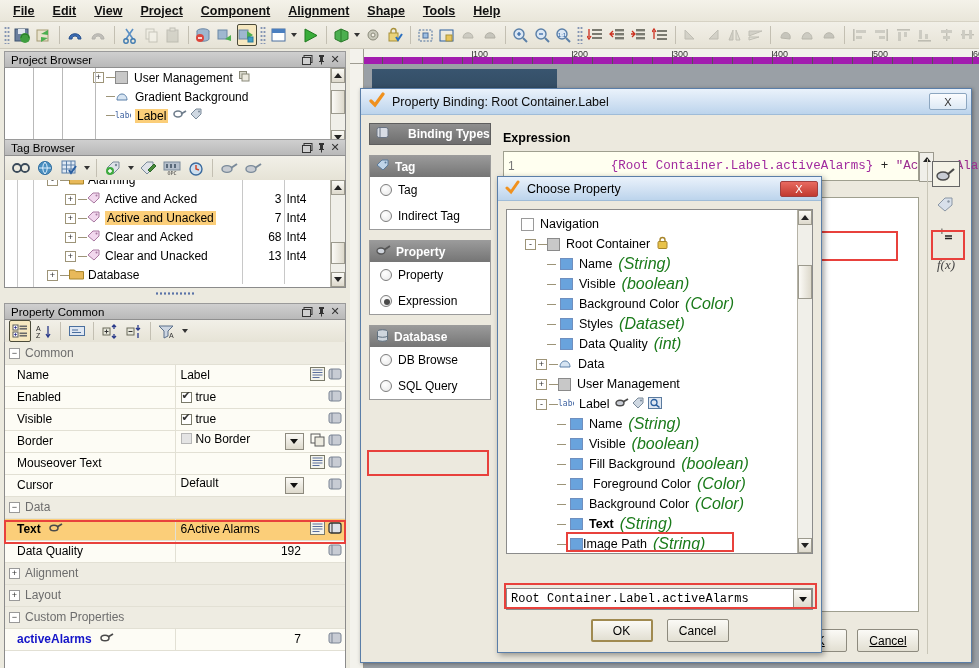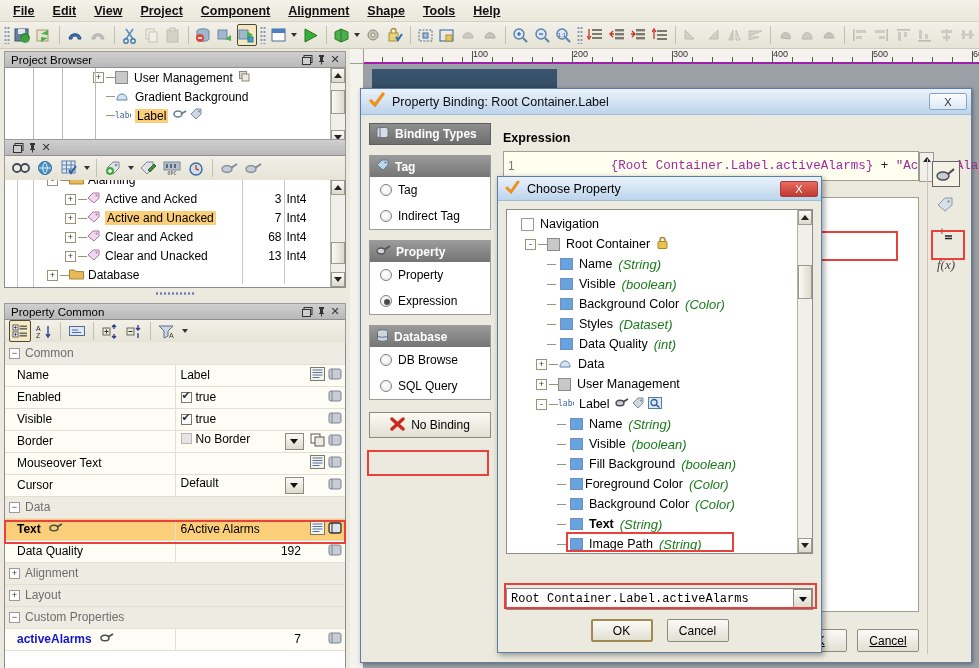--- a/index.html
+++ b/index.html
@@ -118,21 +118,21 @@
     border-top: 5px solid #111; display: block; font-style: normal; }
   .swatch { display:inline-block; width:11px;height:11px;background:#e4e4e4;border:1px solid #b6b6b6;
     vertical-align:-1px;margin-right:4px;}
 
   .redbox { position: absolute; border: 2px solid #e8413c; pointer-events: none; }
 
   
   .canvas-wrap { position: absolute; left: 350px; top: 49px; right: 0; bottom: 0;
     background: #9aa0a6; overflow: hidden; }
   .ruler-h { position: absolute; left: 14px; top: 0; right: 0; height: 15px;
-    background: #f3f2ec; border-bottom: 2px solid #a21caf; font-size: 9px; color: #333;}
+    background: #f3f2ec; border-bottom: 7px solid #a21caf; font-size: 9px; color: #333;}
   .ruler-v { position: absolute; left: 0; top: 15px; bottom: 0; width: 14px;
     background: #f3f2ec; border-right: 1px solid #9e9c92; }
   .ruler-corner { position:absolute; left:0; top:0; width:14px; height:15px; background:#f3f2ec;
     border-right:1px solid #9e9c92; border-bottom:1px solid #9e9c92;}
   .rtick { position: absolute; top: 8px; width: 1px; height: 7px; background: #555; }
   .rtick.major { top: 2px; height: 13px; }
   .rlabel { position: absolute; top: 0px; left: 2px; font-size: 9px; }
   .design-area { position: absolute; left: 15px; top: 16px; right: 0; bottom: 0; background: #9aa0a6; }
   .nav-strip { position: absolute; left: 7px; top: 4px; width: 185px; height: 42px;
     background: linear-gradient(to bottom,#39556f,#2c4459); }
@@ -149,21 +149,21 @@
     border-bottom: 1px solid #9fbcd8; display: flex; align-items: center; padding: 0 4px 0 8px; }
   .pbdlg-title .t { flex: 1; font-size: 12.5px; color: #0b0b0b; }
   .winbtn { width: 38px; height: 17px; border: 1px solid #8ca6c0; border-radius: 2px;
     background: linear-gradient(to bottom,#fbfcfe,#dde9f5);
     display: flex; align-items: center; justify-content: center; font-size: 11px; color: #333; }
   .pbdlg-body { position: absolute; left: 4px; top: 30px; right: 4px; bottom: 4px; }
 
   .bt-panel { position: absolute; left: 4px; top: 4px; width: 122px; bottom: 0; }
   .bt-header { height: 22px; background: linear-gradient(to bottom,#8f8f8f,#6e6e6e);
     border: 1px solid #5e5e5e; color: #fff; font-weight: bold; font-size: 12px;
-    display: flex; align-items: center; padding-left: 6px; gap: 5px; }
+    display: flex; align-items: center; padding-left: 6px; gap: 18px; }
   .bt-group { margin-top: 10px; border: 1px solid #9b9b9b; background: #fff; }
   .bt-group .gh { height: 21px; background: linear-gradient(to bottom,#9a9a9a,#757575);
     color: #fff; font-weight: bold; font-size: 12px; display: flex; align-items: center;
     padding-left: 6px; gap: 5px; }
   .radio-row { height: 26px; display: flex; align-items: center; padding-left: 10px; font-size: 12px;}
   .rad { width: 12px; height: 12px; border-radius: 50%; border: 1px solid #7d7d7d;
     background: radial-gradient(circle at 40% 35%, #fff, #e6e6e6); margin-right: 6px; position: relative; }
   .rad.on::after { content: ""; position: absolute; left: 3px; top: 3px; width: 6px; height: 6px;
     border-radius: 50%; background: #4a4a4a; }
   .nobind { margin-top: 12px; height: 26px; border: 1px solid #8d8a7e;
@@ -197,21 +197,21 @@
     background: #ece9de; border: 1px solid #5a7ea8; box-shadow: 2px 2px 6px rgba(0,0,0,.4); }
   .cp-title { height: 24px; background: linear-gradient(to bottom,#eaf2fb,#cfe0f2 60%,#bcd4ec);
     display: flex; align-items: center; padding: 0 3px 0 7px; border-bottom: 1px solid #9fbcd8; }
   .cp-title .t { flex: 1; font-size: 12.5px; }
   .cp-close { width: 38px; height: 16px; border: 1px solid #a04040; border-radius: 2px;
     background: linear-gradient(to bottom,#e86a60,#c13a30); color: #fff;
     display: flex; align-items: center; justify-content: center; font-size: 11px; }
   .cp-tree { position: absolute; left: 8px; top: 32px; right: 8px; height: 345px;
     background: #fff; border: 1px solid #8b8b8b; overflow: hidden; }
   .cp-row { display: flex; align-items: center; height: 20px; font-size: 12.5px; white-space: nowrap; }
-  .typ { color: #1a7a1a; font-style: italic; margin-left: 6px; font-size: 13px; text-align: right; }
+  .typ { color: #1a7a1a; font-style: italic; margin-left: 6px; font-size: 16px; text-align: right; }
   .cp-combo { position: absolute; left: 8px; bottom: 42px; right: 8px; height: 22px;
     background: #fff; border: 1px solid #8b8b8b; display: flex; align-items: center; }
   .cp-combo .val { flex: 1; font-family: "Liberation Mono", monospace; font-size: 12px; padding-left: 4px; }
   .cp-combo .arrb { width: 19px; height: 20px; background: linear-gradient(to bottom,#fbfaf6,#ddd9cc);
     border: 1px solid #8d8a7e; display: flex; align-items: center; justify-content: center; }
   .cp-footer { position: absolute; bottom: 10px; left: 0; right: 0; display: flex;
     justify-content: center; gap: 14px; }
   .btn-def { border: 2px solid #a08a50; }
 
   .sq { width: 13px; height: 12px; border: 1px solid #6f8fbf; background: #69a3dd; flex:none;}
@@ -636,20 +636,21 @@
         <div class="arr bot">
             <i class="dn"></i>
           </div>
       </div>
     </div>
     <div class="dots" style="position:absolute;left:4px;top:99px;width:342px;">
         <span></span>
       </div>
 
     <div class="panel-title" style="position:absolute;left:4px;top:90px;width:342px;">
+      <span class="ttl">Tag Browser</span>
       <span class="pbtn">
         <svg width="11" height="10" viewBox="0 0 11 10">
             <rect x="2" y="0.5" width="8" height="7" fill="none" stroke="#333"></rect>
             <rect x="0.5" y="2.5" width="8" height="7" fill="#cfcfcf" stroke="#333"></rect>
           </svg>
       </span>
       <span class="pbtn">
         <svg width="11" height="11" viewBox="0 0 11 11">
             <path d="M3 1 h5 v2 h-1 v4 h1 v1 H3 V7 h1 V3 H3z" fill="#333"></path>
             <path d="M5.5 8 v2.5" stroke="#333"></path>
@@ -1153,28 +1154,20 @@
           <div class="radio-row">
             <span class="rad"></span>
             <span>DB Browse</span>
           </div>
           <div class="radio-row">
             <span class="rad"></span>
             <span>SQL Query</span>
           </div>
         </div>
 
-        <div class="nobind">
-          <span>
-            <svg width="15" height="14" viewBox="0 0 15 14">
-                <path d="M2 2 L13 12 M13 2 L2 12" stroke="#cc2a1e" stroke-width="3.4" stroke-linecap="round"></path>
-              </svg>
-          </span>
-          <span>No Binding</span>
-        </div>
       </div>
 
       <div class="expr-panel">
         <div class="expr-label">Expression</div>
         <div class="expr-box">
           <span class="ln">1</span>
           <span class="expr-line">
             <span class="tk-brace">{Root Container.Label.activeAlarms}</span><span class="tk-op"> + </span><span class="tk-str">"Active Alarms"</span>
           </span>
           <span class="expr-scroll">
@@ -1361,42 +1354,42 @@
           <span class="tline"></span>
             <span style="width:4px"></span>
             <span class="sq"></span>
           <span style="margin-left:6px">Fill Background</span>
           <span class="typ">(boolean)</span>
         </div>
         <div class="cp-row" style="padding-left:38px">
           <span class="tline"></span>
             <span style="width:4px"></span>
             <span class="sq"></span>
-          <span style="margin-left:2px">Foreground Color</span>
+          <span style="margin-left:10px">Foreground Color</span>
           <span class="typ">(Color)</span>
         </div>
         <div class="cp-row" style="padding-left:38px">
           <span class="tline"></span>
             <span style="width:4px"></span>
             <span class="sq"></span>
           <span style="margin-left:6px">Background Color</span>
           <span class="typ">(Color)</span>
         </div>
         <div class="cp-row" style="padding-left:38px">
           <span class="tline"></span>
             <span style="width:4px"></span>
             <span class="sq"></span>
           <span class="bold" style="margin-left:6px">Text</span>
           <span class="typ">(String)</span>
         </div>
         <div class="cp-row" style="padding-left:38px">
           <span class="tline"></span>
             <span style="width:4px"></span>
             <span class="sq"></span>
-          <span style="margin-left:6px">Image Path</span>
+          <span style="">Image Path</span>
           <span class="typ">(String)</span>
         </div>
 
       </div>
 
       <div class="vsb">
         <div class="arr">
             <i class="up"></i>
           </div>
         <div class="thumb" style="top:55px;height:34px;"></div>

